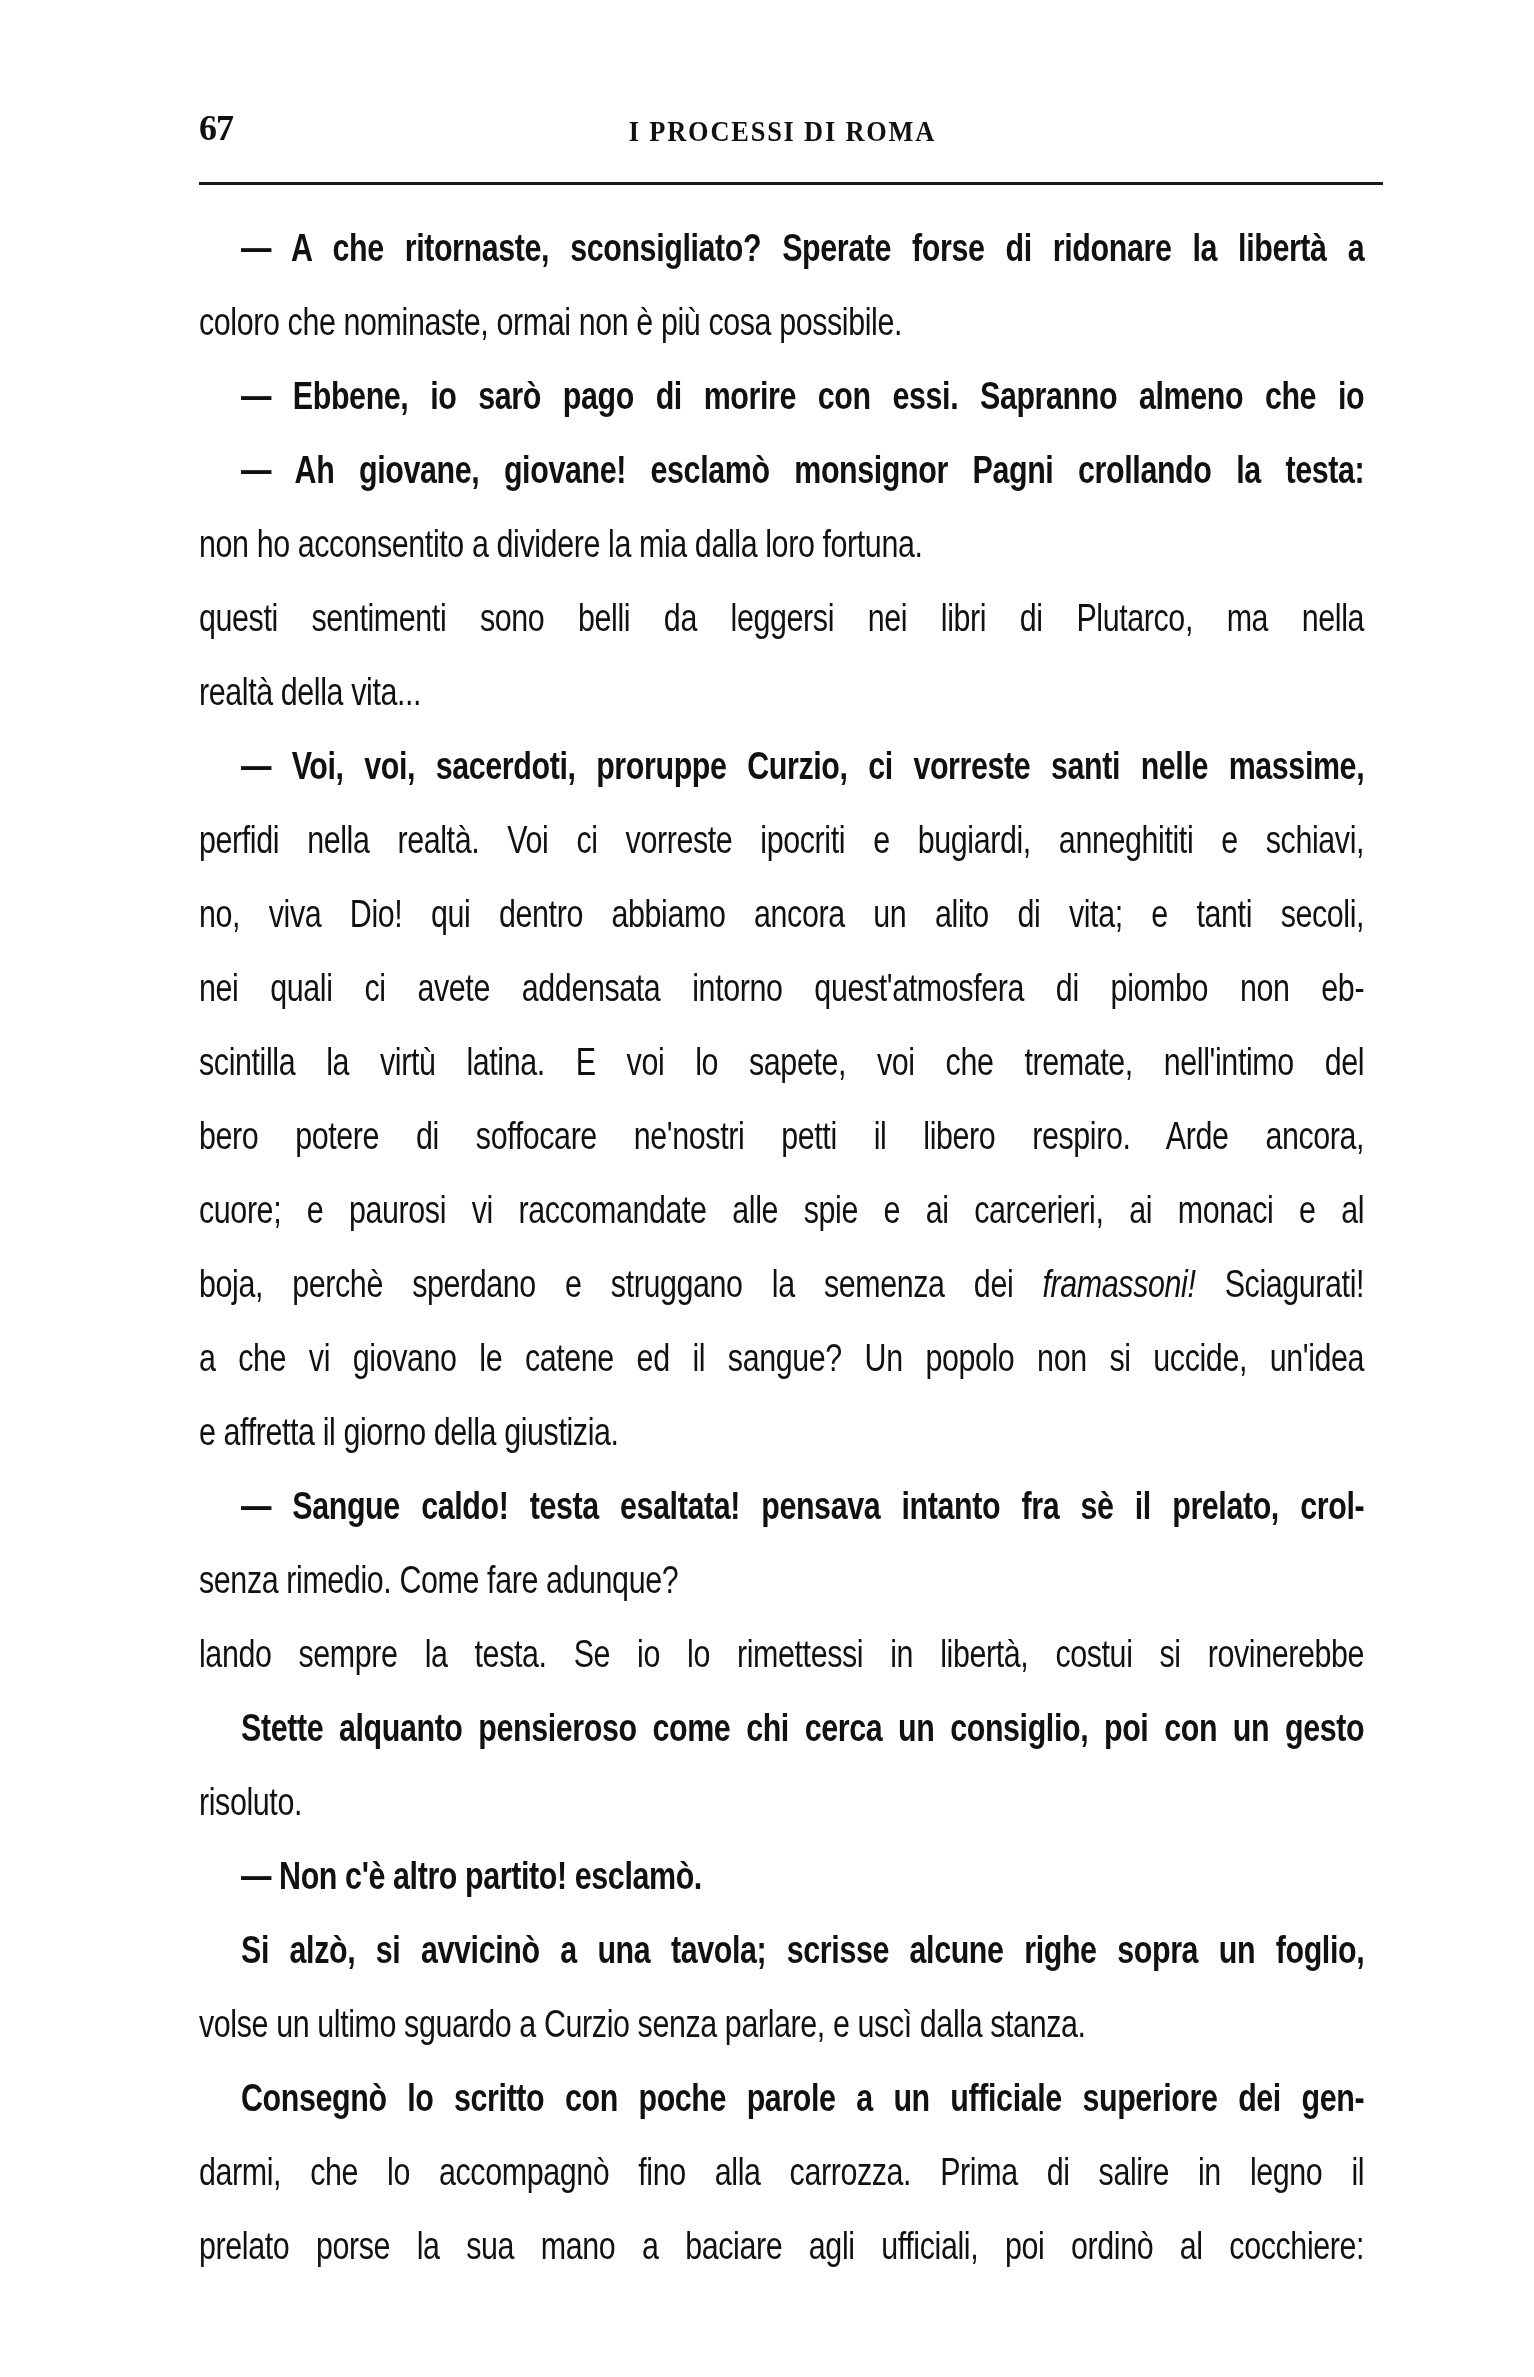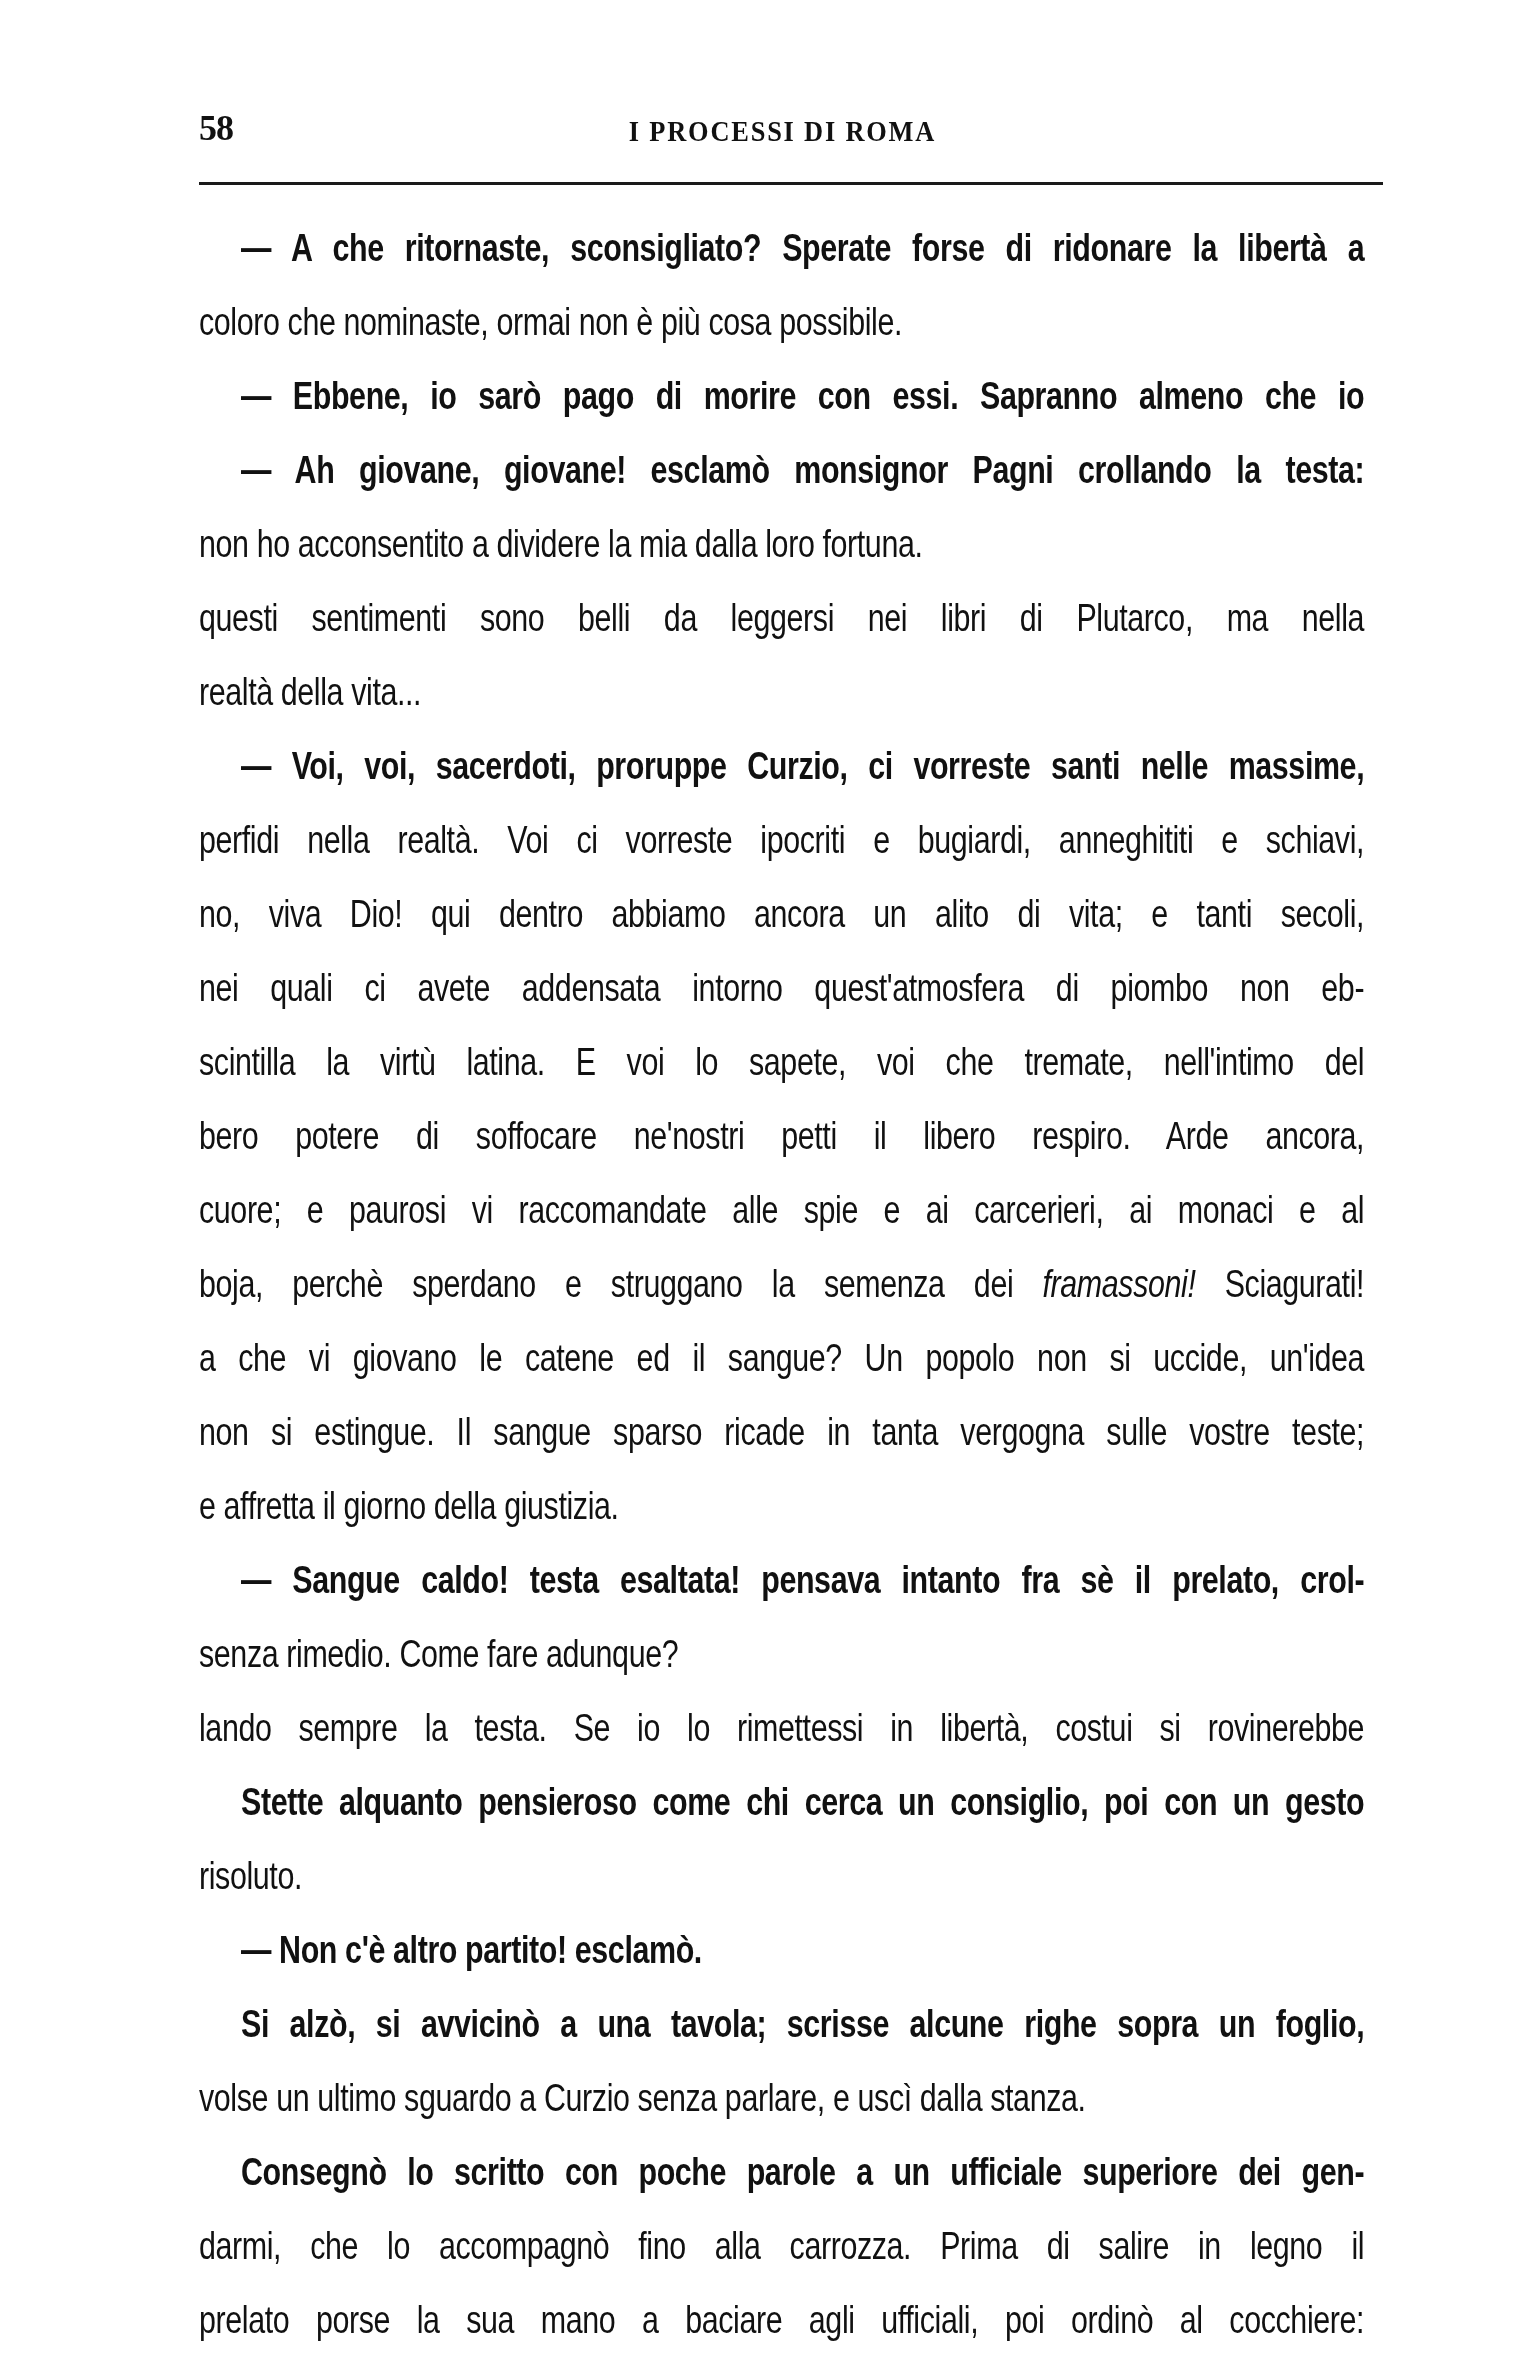--- a/index.html
+++ b/index.html
@@ -39,42 +39,41 @@
   .line.indent { padding-left: 42px; box-sizing: border-box; font-weight: bold; }
   .line .txt { display: inline-block; transform: scaleX(0.78); transform-origin: left center; width: 128%; }
   .line.justify .txt { text-align: justify; text-align-last: justify; }
   em { font-style: italic; }
 </style>
 </head>
 <body>
 
 <div class="page">
   <div class="header">
-    <span class="page-number">58</span>
+    <span class="page-number">67</span>
     <div class="running-title">I PROCESSI DI ROMA</div>
   </div>
   <div class="rule"></div>
   <div class="text" id="body-text">
       <div class="line indent justify"><span class="txt">— A che ritornaste, sconsigliato? Sperate forse di ridonare la libertà a</span></div>
       <div class="line"><span class="txt">coloro che nominaste, ormai non è più cosa possibile.</span></div>
       <div class="line indent justify"><span class="txt">— Ebbene, io sarò pago di morire con essi. Sapranno almeno che io</span></div>
       <div class="line indent justify"><span class="txt">— Ah giovane, giovane! esclamò monsignor Pagni crollando la testa:</span></div>
       <div class="line"><span class="txt">non ho acconsentito a dividere la mia dalla loro fortuna.</span></div>
       <div class="line justify"><span class="txt">questi sentimenti sono belli da leggersi nei libri di Plutarco, ma nella</span></div>
       <div class="line"><span class="txt">realtà della vita...</span></div>
       <div class="line indent justify"><span class="txt">— Voi, voi, sacerdoti, proruppe Curzio, ci vorreste santi nelle massime,</span></div>
       <div class="line justify"><span class="txt">perfidi nella realtà. Voi ci vorreste ipocriti e bugiardi, anneghititi e schiavi,</span></div>
       <div class="line justify"><span class="txt">no, viva Dio! qui dentro abbiamo ancora un alito di vita; e tanti secoli,</span></div>
       <div class="line justify"><span class="txt">nei quali ci avete addensata intorno quest'atmosfera di piombo non eb-</span></div>
       <div class="line justify"><span class="txt">scintilla la virtù latina. E voi lo sapete, voi che tremate, nell'intimo del</span></div>
       <div class="line justify"><span class="txt">bero potere di soffocare ne'nostri petti il libero respiro. Arde ancora,</span></div>
       <div class="line justify"><span class="txt">cuore; e paurosi vi raccomandate alle spie e ai carcerieri, ai monaci e al</span></div>
       <div class="line justify"><span class="txt"><span>boja, perchè sperdano e struggano la semenza dei </span><em>framassoni!</em><span> Sciagurati!</span></span></div>
       <div class="line justify"><span class="txt">a che vi giovano le catene ed il sangue? Un popolo non si uccide, un'idea</span></div>
-      <div class="line justify"><span class="txt">non si estingue. Il sangue sparso ricade in tanta vergogna sulle vostre teste;</span></div>
       <div class="line"><span class="txt">e affretta il giorno della giustizia.</span></div>
       <div class="line indent justify"><span class="txt">— Sangue caldo! testa esaltata! pensava intanto fra sè il prelato, crol-</span></div>
       <div class="line"><span class="txt">senza rimedio. Come fare adunque?</span></div>
       <div class="line justify"><span class="txt">lando sempre la testa. Se io lo rimettessi in libertà, costui si rovinerebbe</span></div>
       <div class="line indent justify"><span class="txt">Stette alquanto pensieroso come chi cerca un consiglio, poi con un gesto</span></div>
       <div class="line"><span class="txt">risoluto.</span></div>
       <div class="line indent"><span class="txt">— Non c'è altro partito! esclamò.</span></div>
       <div class="line indent justify"><span class="txt">Si alzò, si avvicinò a una tavola; scrisse alcune righe sopra un foglio,</span></div>
       <div class="line"><span class="txt">volse un ultimo sguardo a Curzio senza parlare, e uscì dalla stanza.</span></div>
       <div class="line indent justify"><span class="txt">Consegnò lo scritto con poche parole a un ufficiale superiore dei gen-</span></div>

